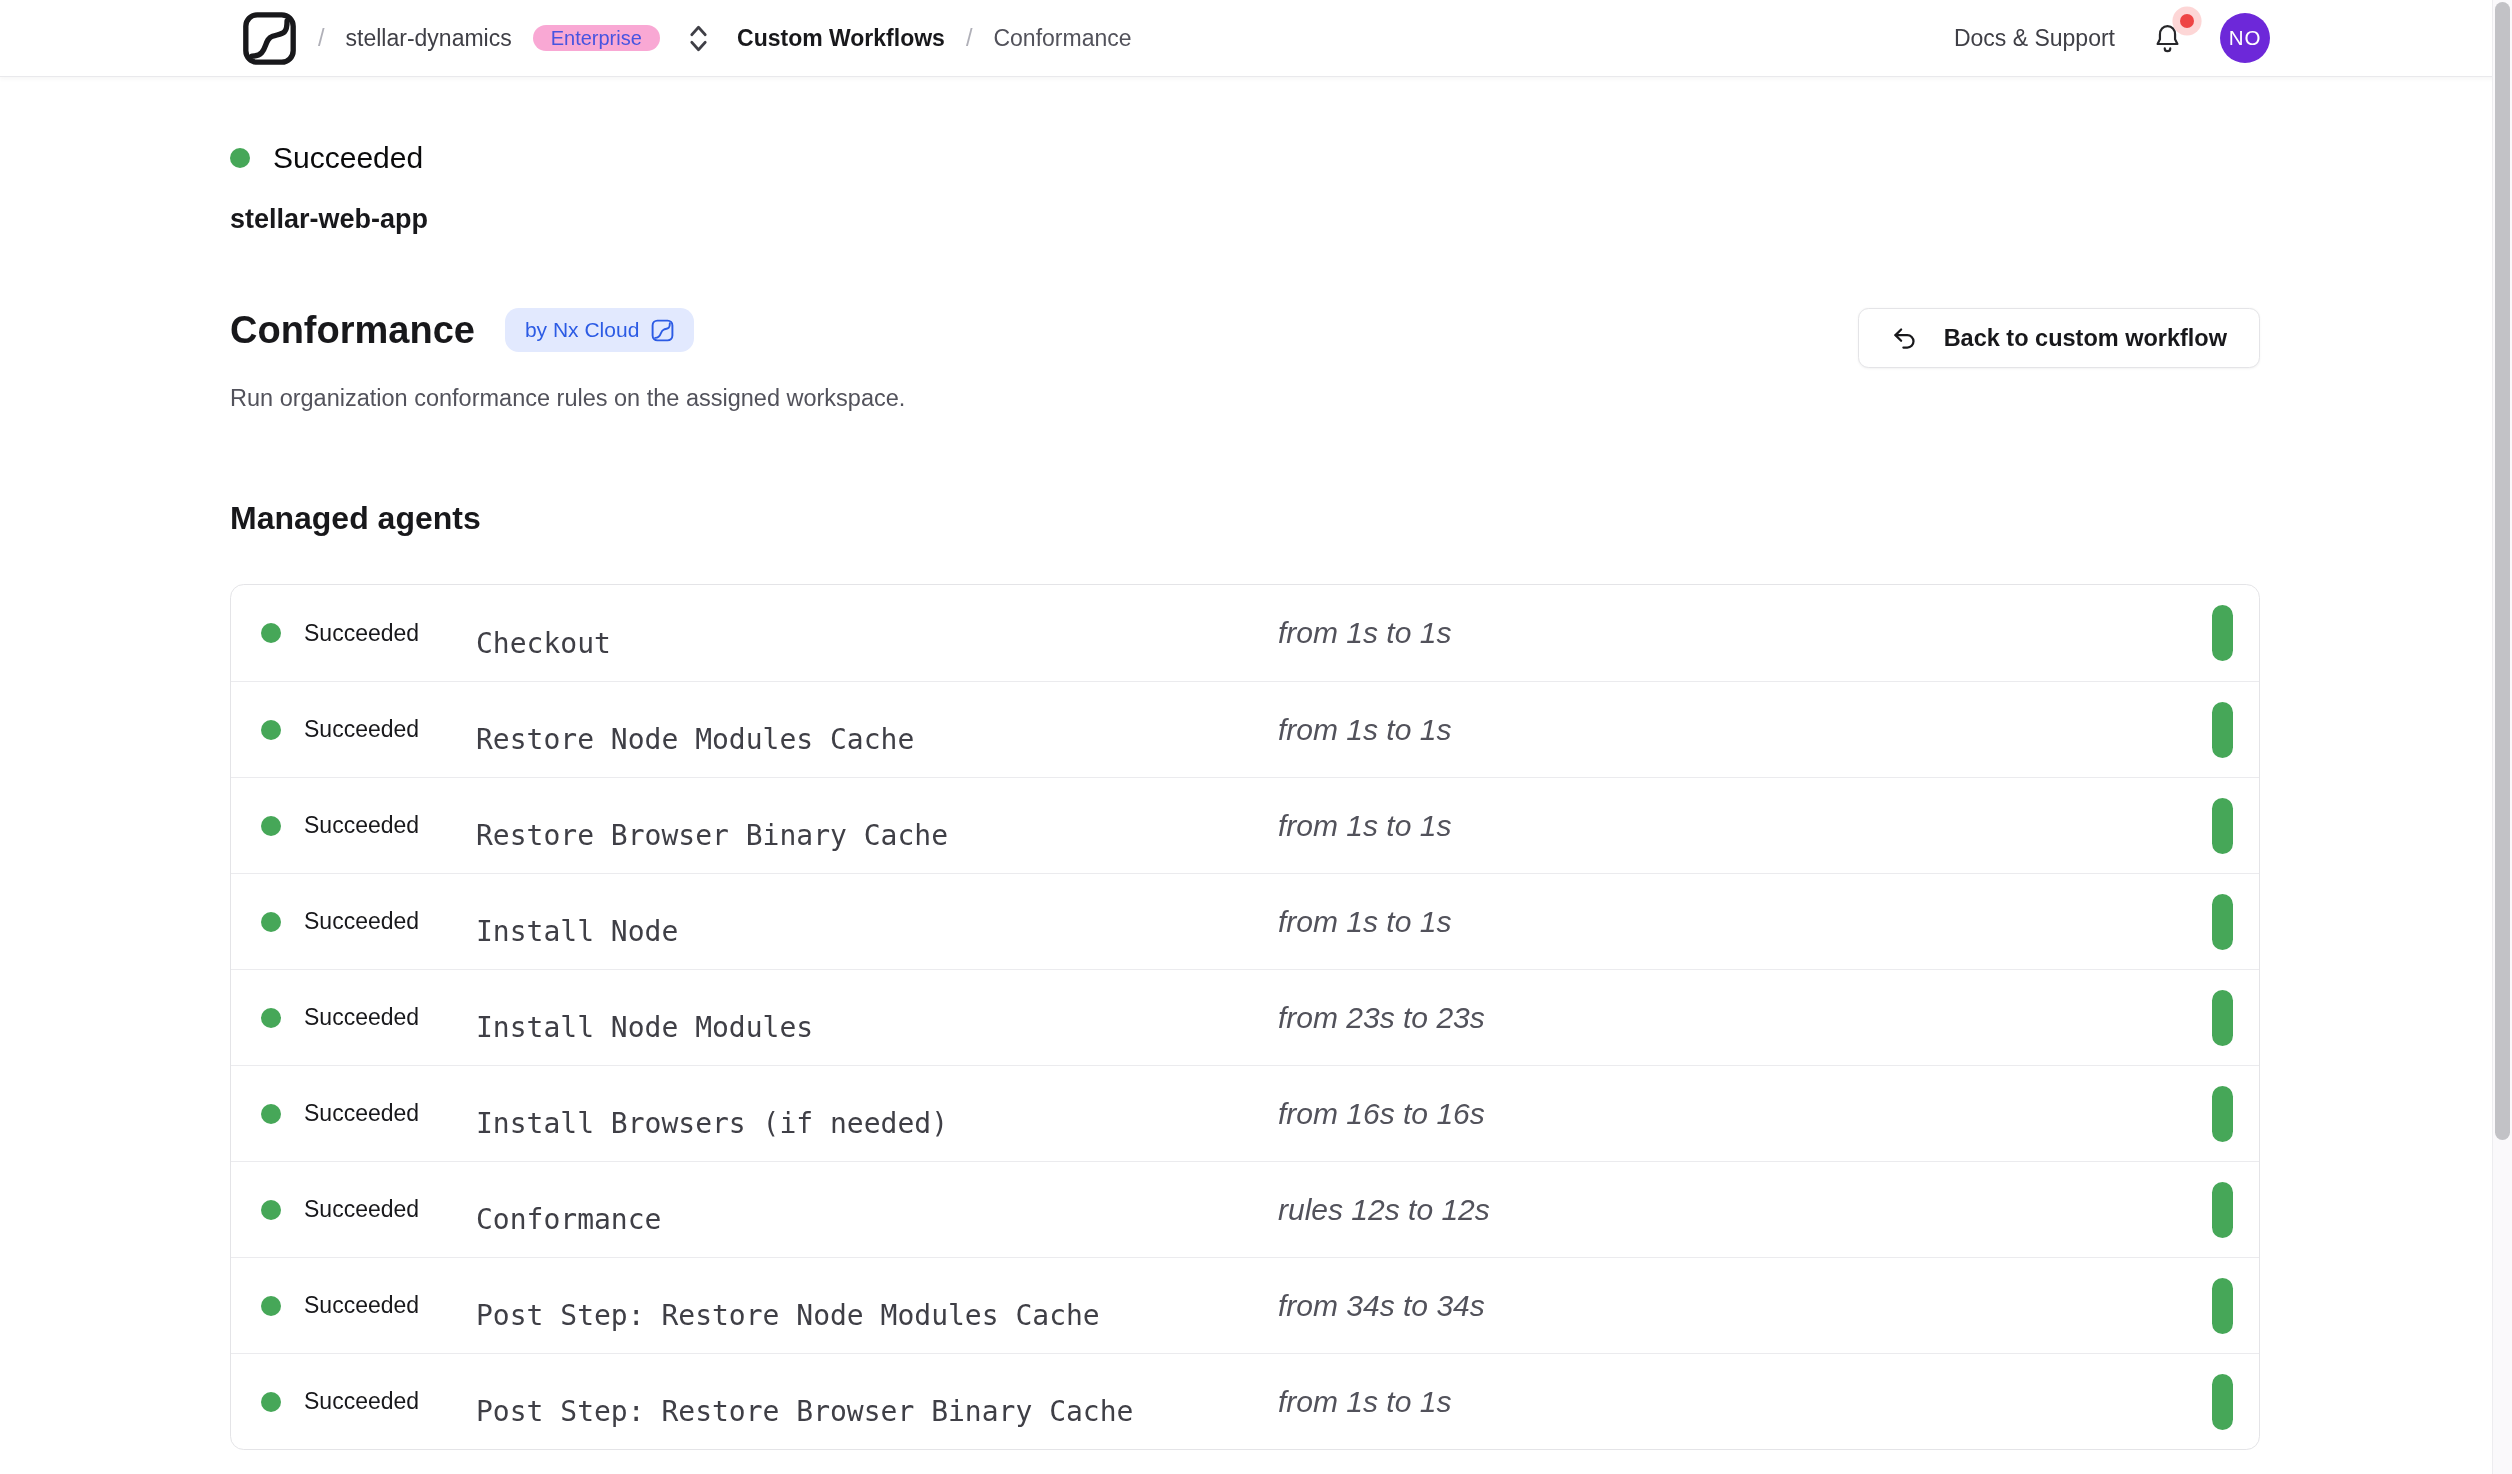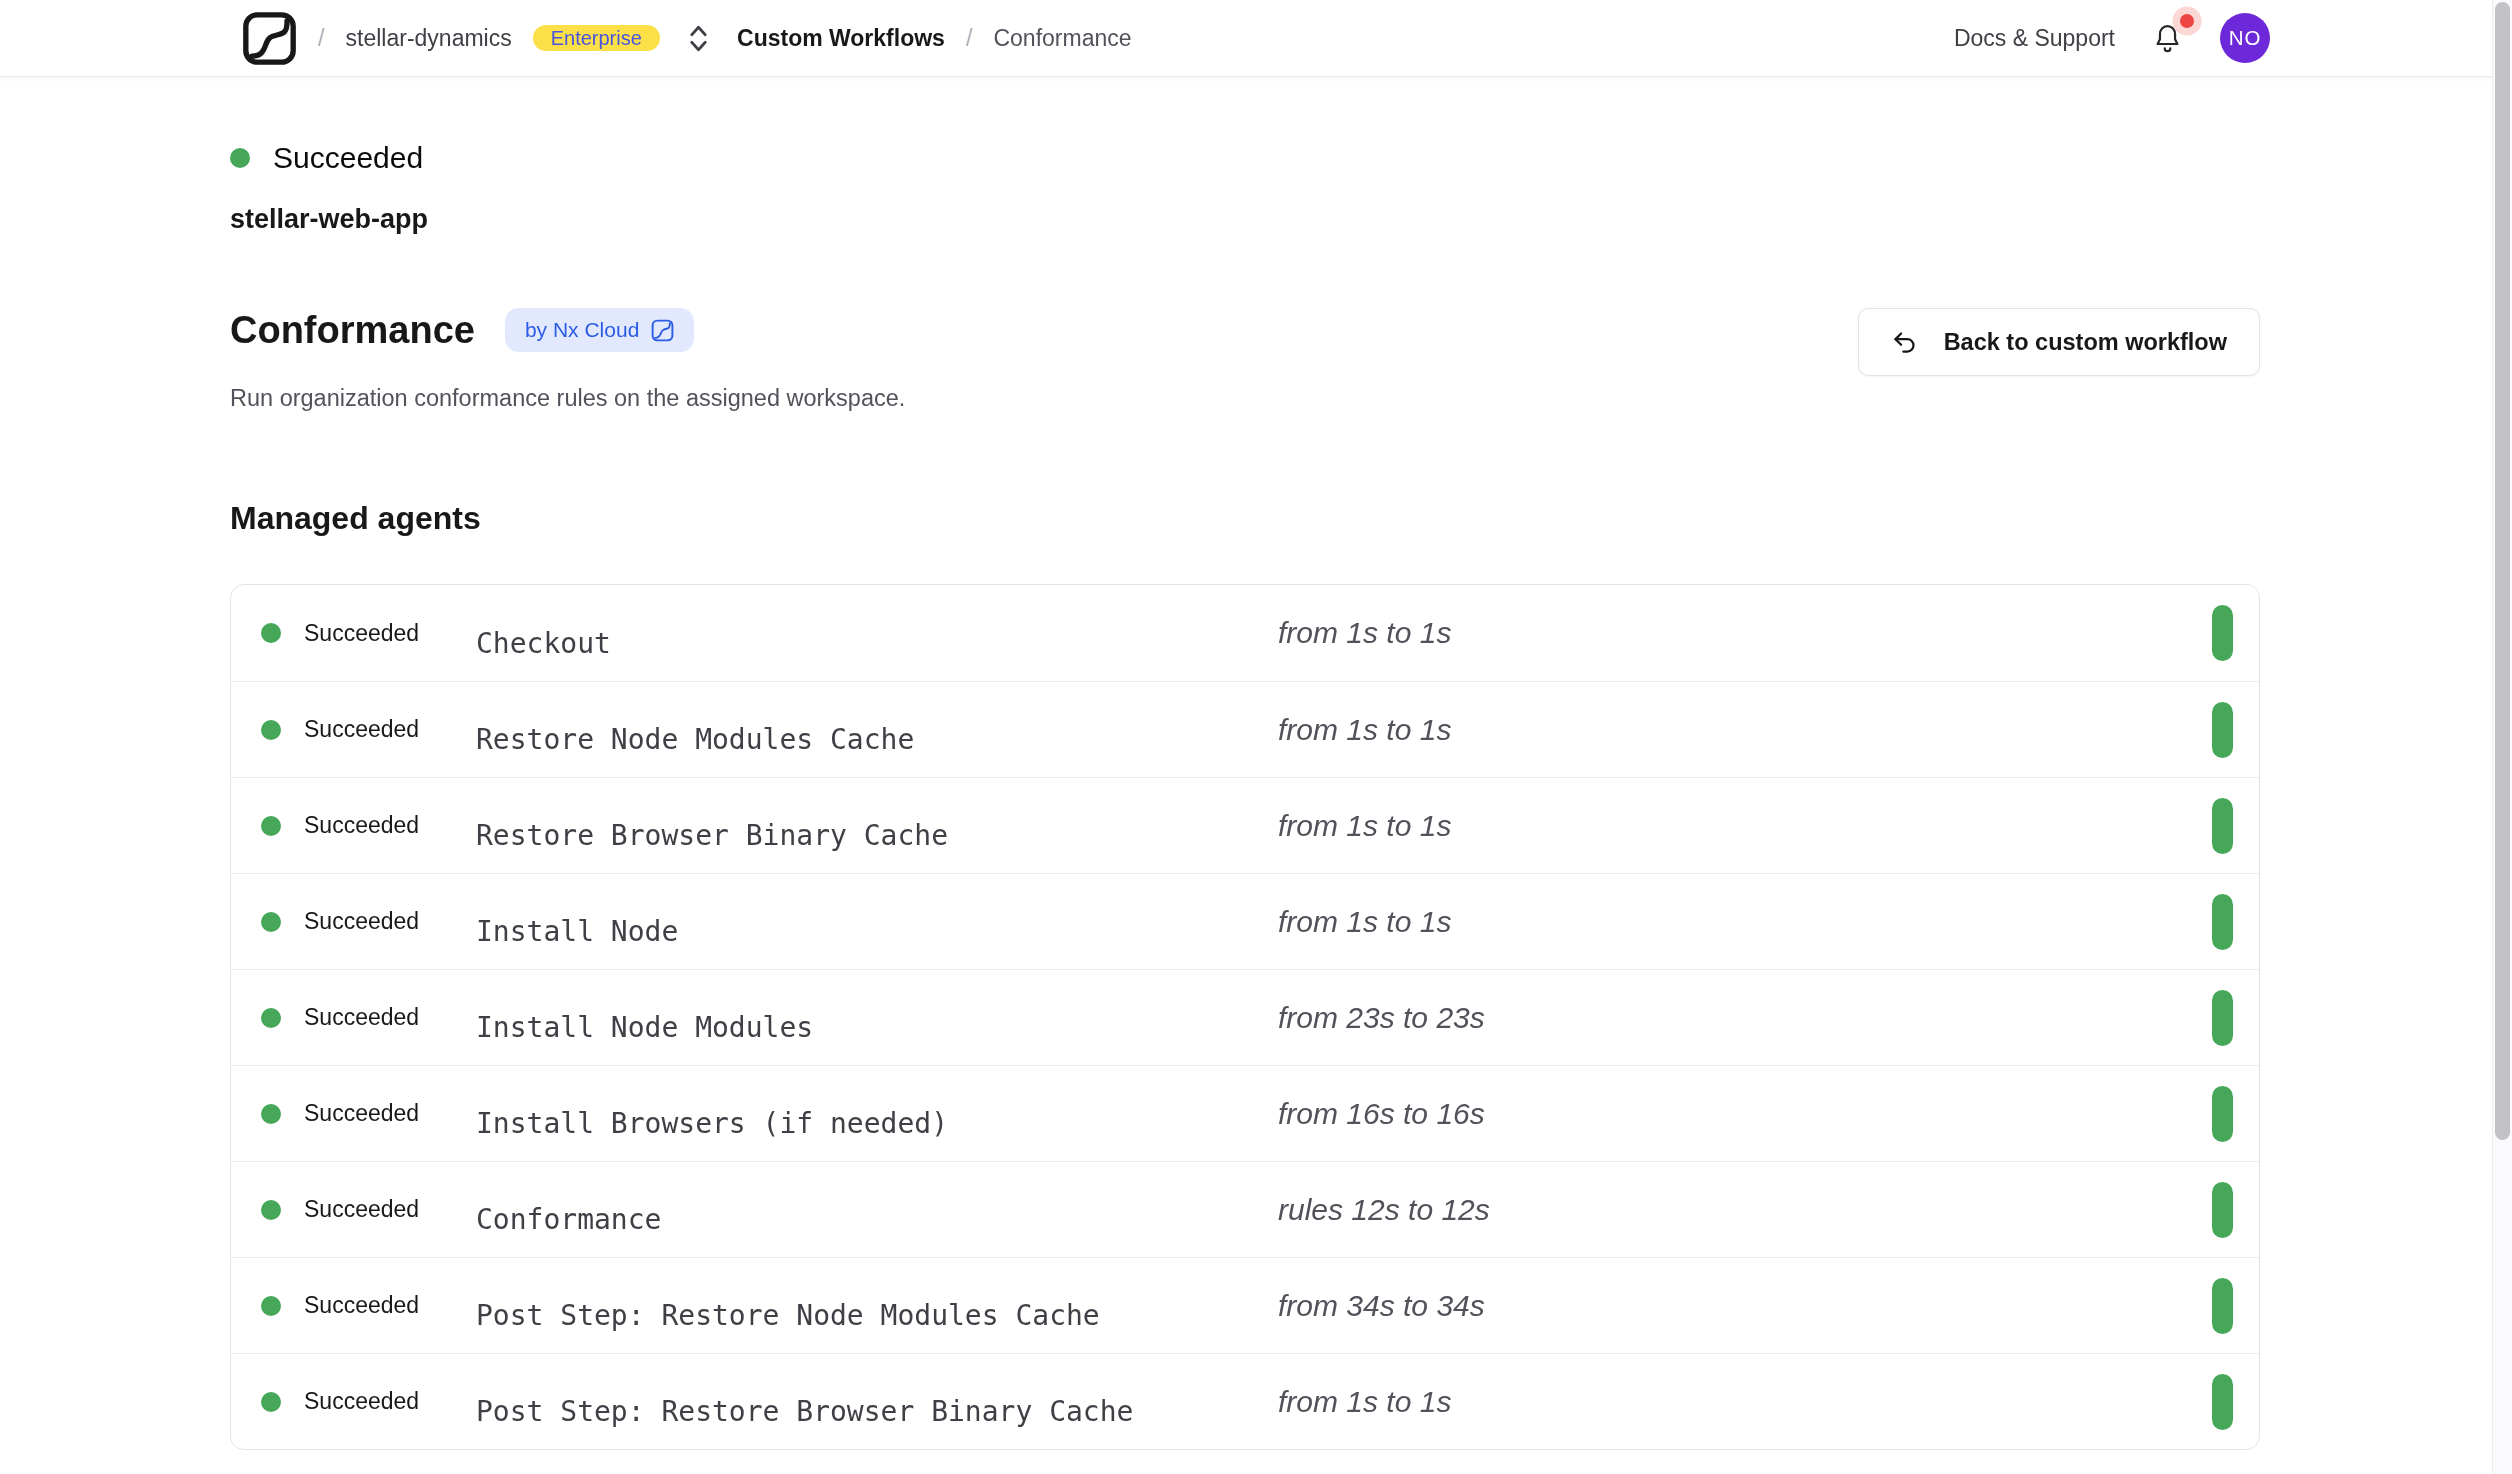--- a/index.html
+++ b/index.html
@@ -21,21 +21,21 @@
     background: #fff;
     border-bottom: 1.5px solid #e9e9ec;
     box-shadow: 0 1.5px 4.6px rgba(0,0,0,0.04);
     position: relative; z-index: 2;
   }
   .crumbs { display: flex; align-items: center; gap: 21px; font-size: 23px; }
   .logo-btn { display: flex; align-items: center; background: none; border: none; padding: 0; cursor: pointer; }
   .sep { color: #b0b0b8; font-size: 23.5px; font-weight: 400; }
   .org-name { color: #3f3f46; }
   .badge-enterprise {
-    background: #fde047; color: #4754e0;
+    background: #f9a8d4; color: #4754e0;
     font-size: 20px; line-height: 1;
     padding: 3px 18px; border-radius: 759px;
   }
   .switcher { background: none; border: none; padding: 3px 4.6px; margin: 0 1.5px; cursor: pointer; display: flex; }
   .crumb-strong { font-weight: 700; color: #18181b; }
   .crumb-muted { color: #52525b; }
 
   .nav-right { margin-left: auto; display: flex; align-items: center; gap: 36px; }
   .docs-link { font-size: 23px; color: #3f3f46; text-decoration: none; }
   .bell-wrap { position: relative; background: none; border: none; padding: 0; cursor: pointer; display: flex; }
@@ -67,21 +67,21 @@
   .wf-title { margin: 0; font-size: 38px; font-weight: 700; }
   .badge-nx {
     display: inline-flex; align-items: flex-end; gap: 12px;
     background: #e2e9fe; color: #2c5be4;
     font-size: 21px; padding: 10px 20px; border-radius: 13.7px;
     text-decoration: none;
   }
   .wf-desc { margin-top: 33px; font-size: 23.5px; color: #52525b; }
   .back-btn {
     display: inline-flex; align-items: center; gap: 26px;
-    height: 68px; padding: 0 32px;
+    height: 60px; padding: 0 32px;
     background: #fff; border: 1.5px solid #e4e4e7; border-radius: 10.6px;
     box-shadow: 0 0.8px 2.3px rgba(0,0,0,0.05);
     font-family: inherit; font-size: 23.5px; font-weight: 700; color: #18181b;
     cursor: pointer;
   }
 
   h3.agents-heading { margin: 88px 0 0; font-size: 32px; font-weight: 700; }
 
   .card {
     margin-top: 47px;

